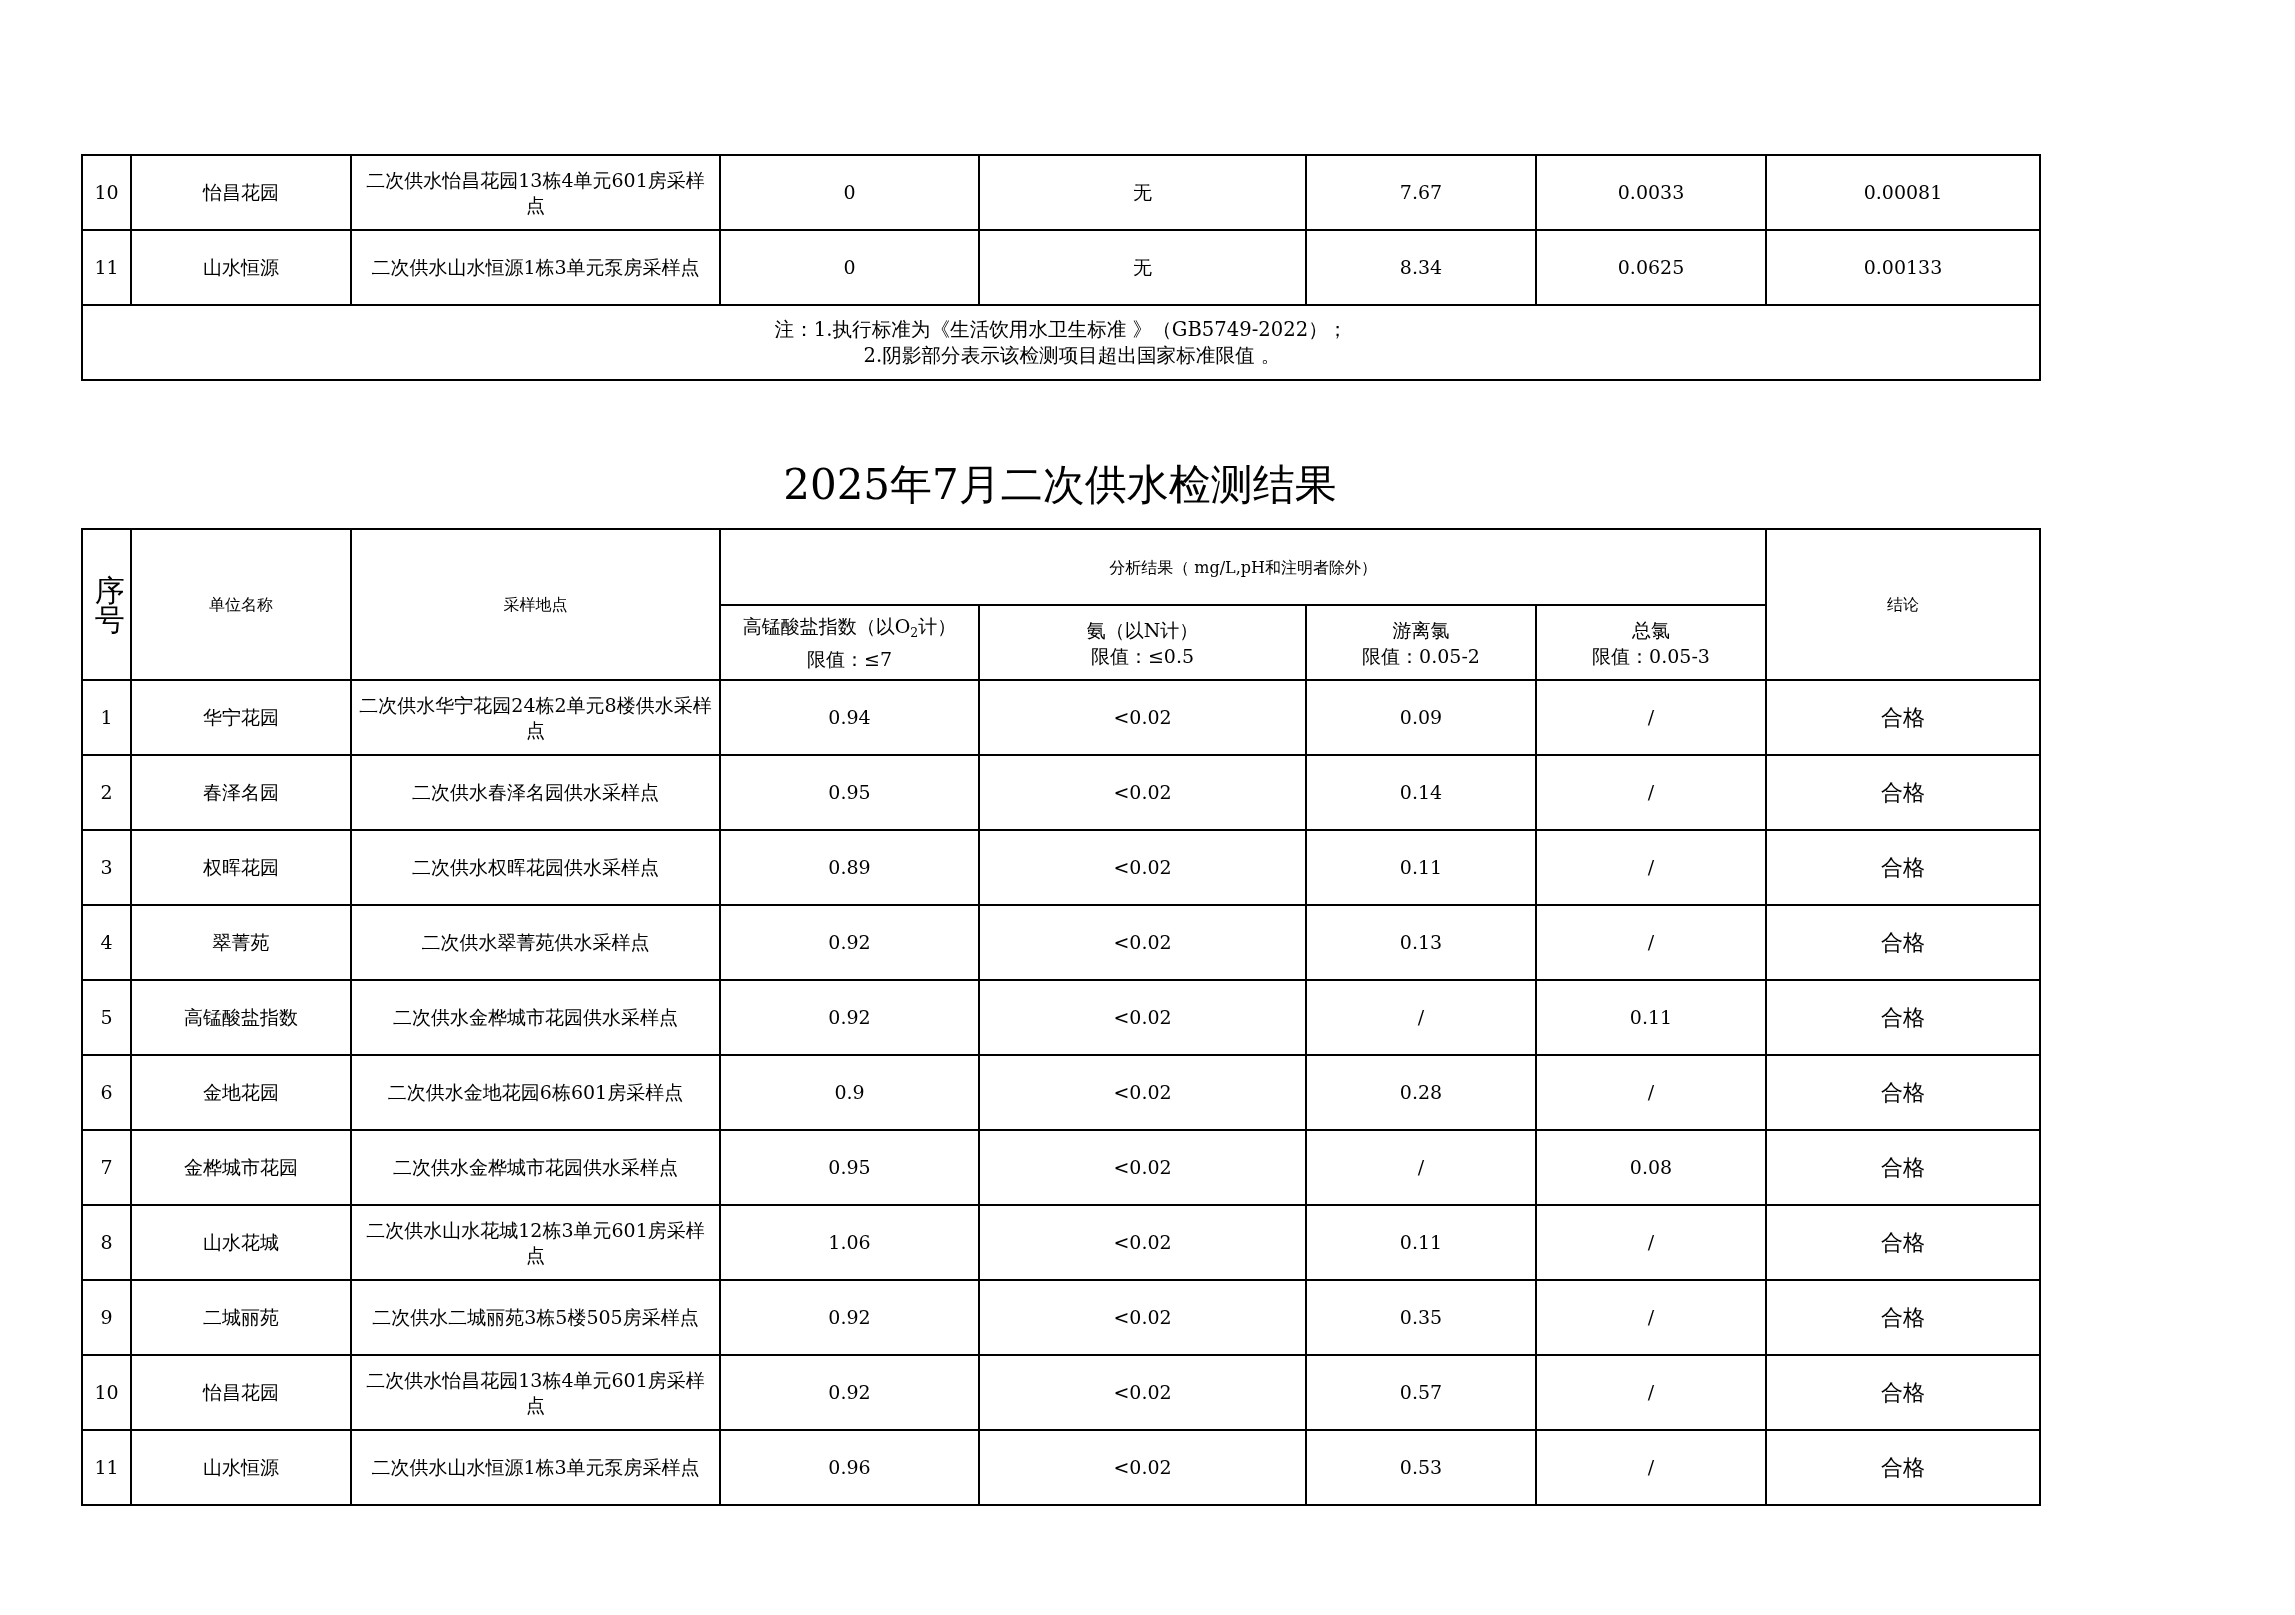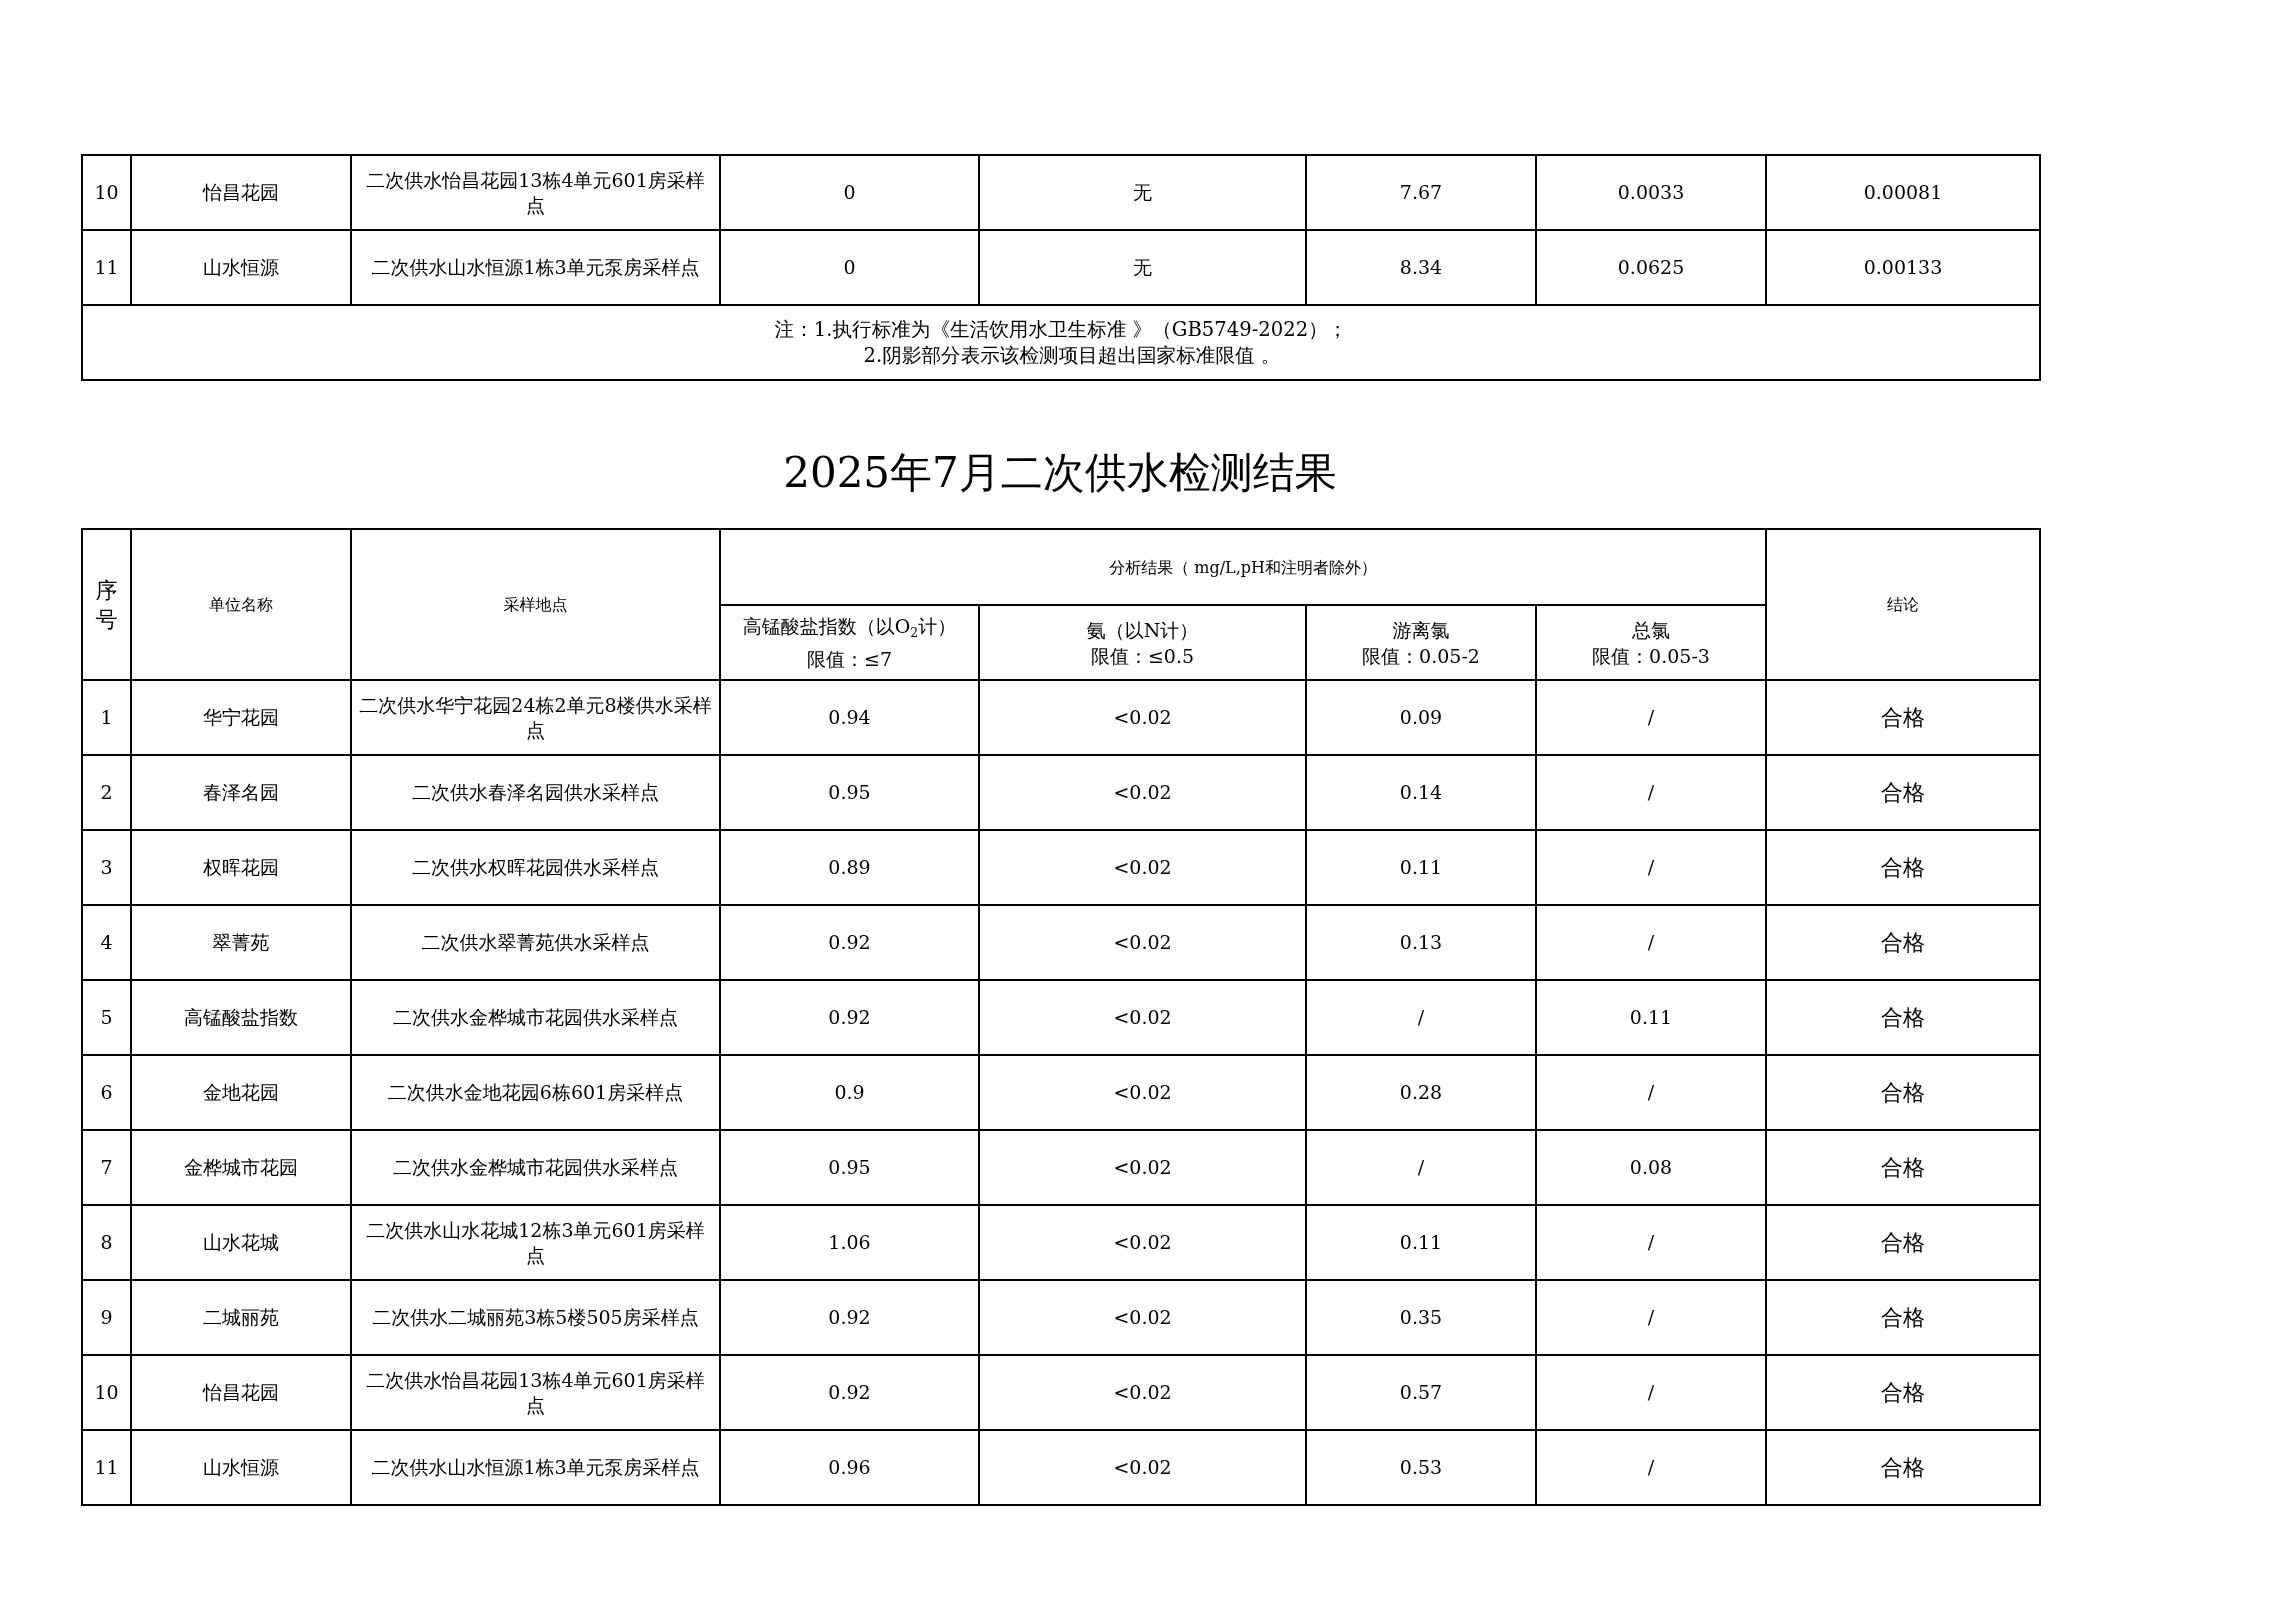--- a/index.html
+++ b/index.html
@@ -6,29 +6,29 @@
   body { width: 2295px; height: 1615px; position: relative; overflow: hidden;
          font-family: "DejaVu Serif", "Liberation Serif", serif; color: #000; }
   table { position: absolute; left: 81px; border-collapse: collapse; table-layout: fixed; }
   td { border: 2px solid #000; text-align: center; vertical-align: middle; padding: 0 5.2px;
        font-size: 19px; line-height: 25px; box-sizing: border-box; }
   .t1 { top: 154px; width: 1958px; }
   .t1 tr.row { height: 75px; }
   .t1 tr.note-row { height: 75px; }
   .note { text-align: center; vertical-align: middle; padding: 0 2.6px; font-size: 19.6px; line-height: 26px; }
   .note .line2 { display: block; padding-left: 22px; }
-  .title { position: absolute; left: 81px; width: 1958px; top: 438px; height: 70px;
+  .title { position: absolute; left: 81px; width: 1958px; top: 450px; height: 70px;
            text-align: center; font-size: 42px; line-height: 70px; letter-spacing: 0px; }
   .t2 { top: 528px; width: 1958px; }
   .t2 tr.h1 { height: 76px; }
   .t2 tr.h2 { height: 75px; margin-top: 35px; }
   .t2 tr.row { height: 75px; }
   .hdr { font-size: 16px; line-height: 29px; }
   .sub { font-size: 19px; line-height: 26px; }
-  .seq-hdr { font-size: 22px; line-height: 29px; padding: 0; }
+  .seq-hdr { font-size: 30px; line-height: 29px; padding: 0; }
   .concl { font-family: "DejaVu Sans", "Liberation Sans", sans-serif; font-size: 22px; border-radius: 23px; }
   sub { font-size: 12.4px; vertical-align: -3.9px; }
 </style>
 </head>
 <body>
 
 <table class="t1">
   <colgroup>
     <col style="width:49px">
       <col style="width:220px">

